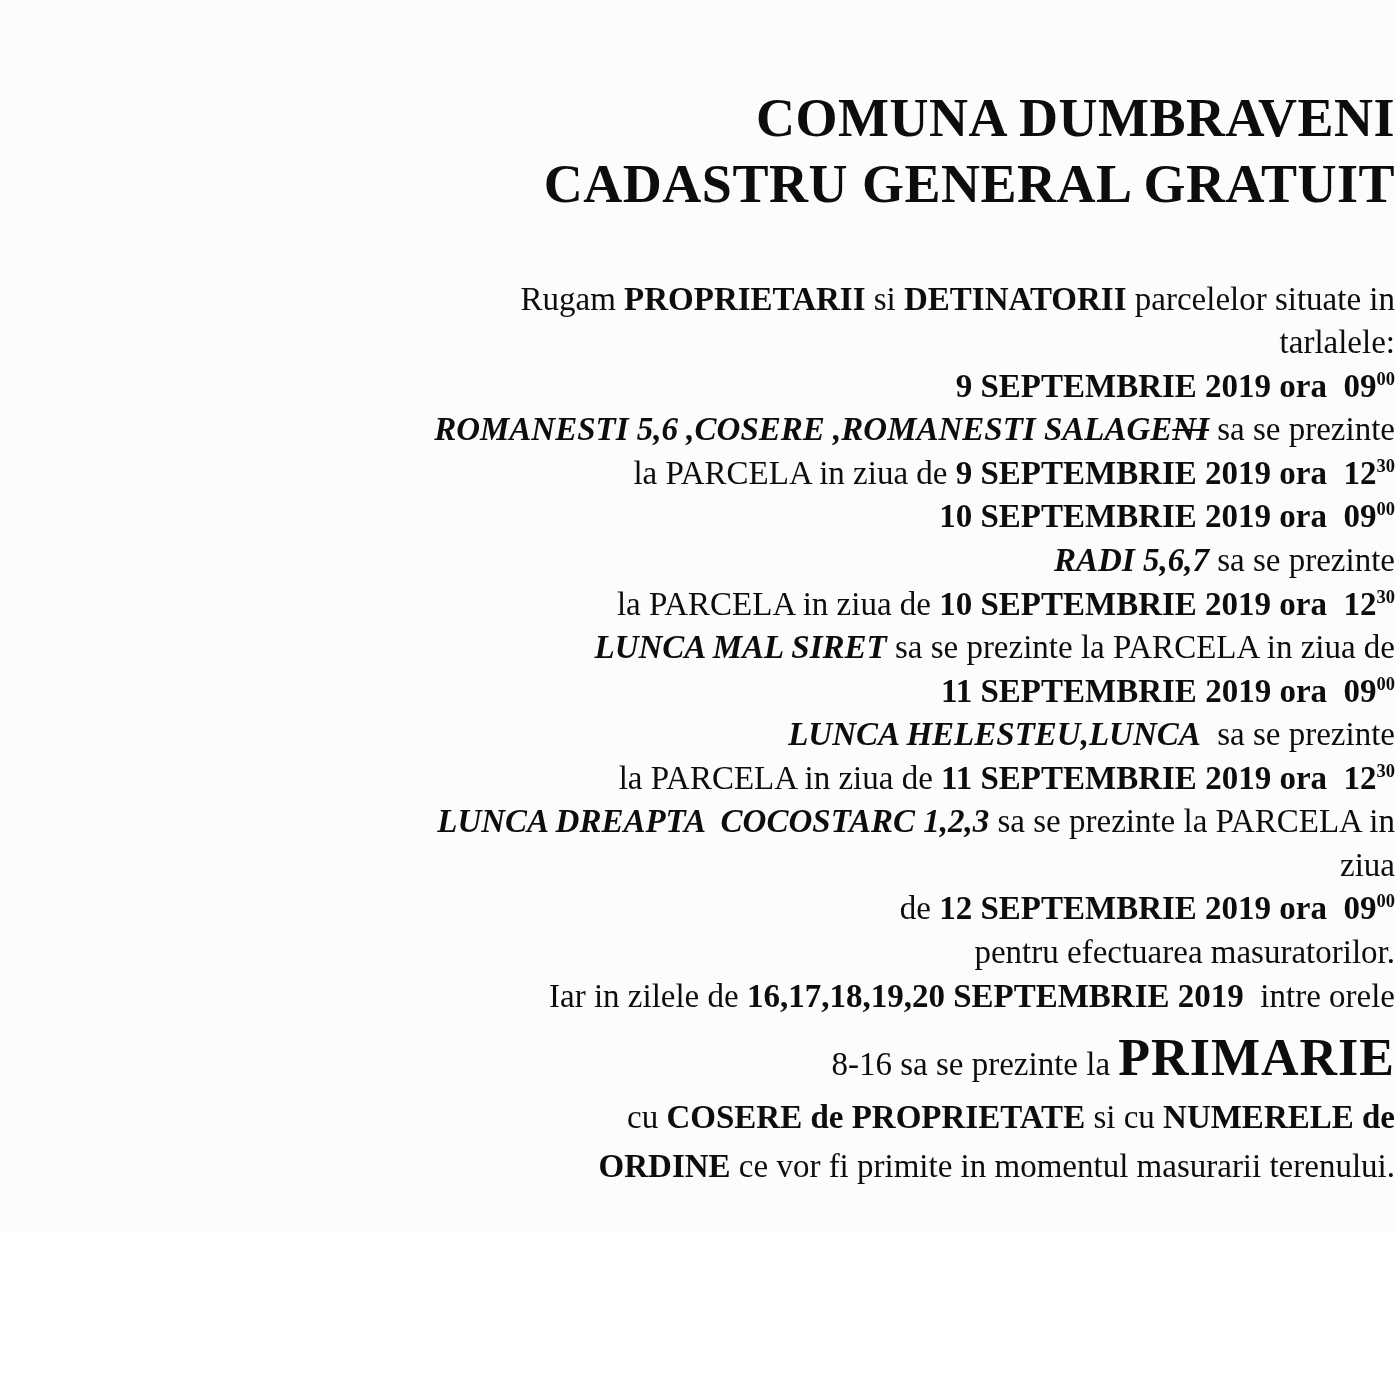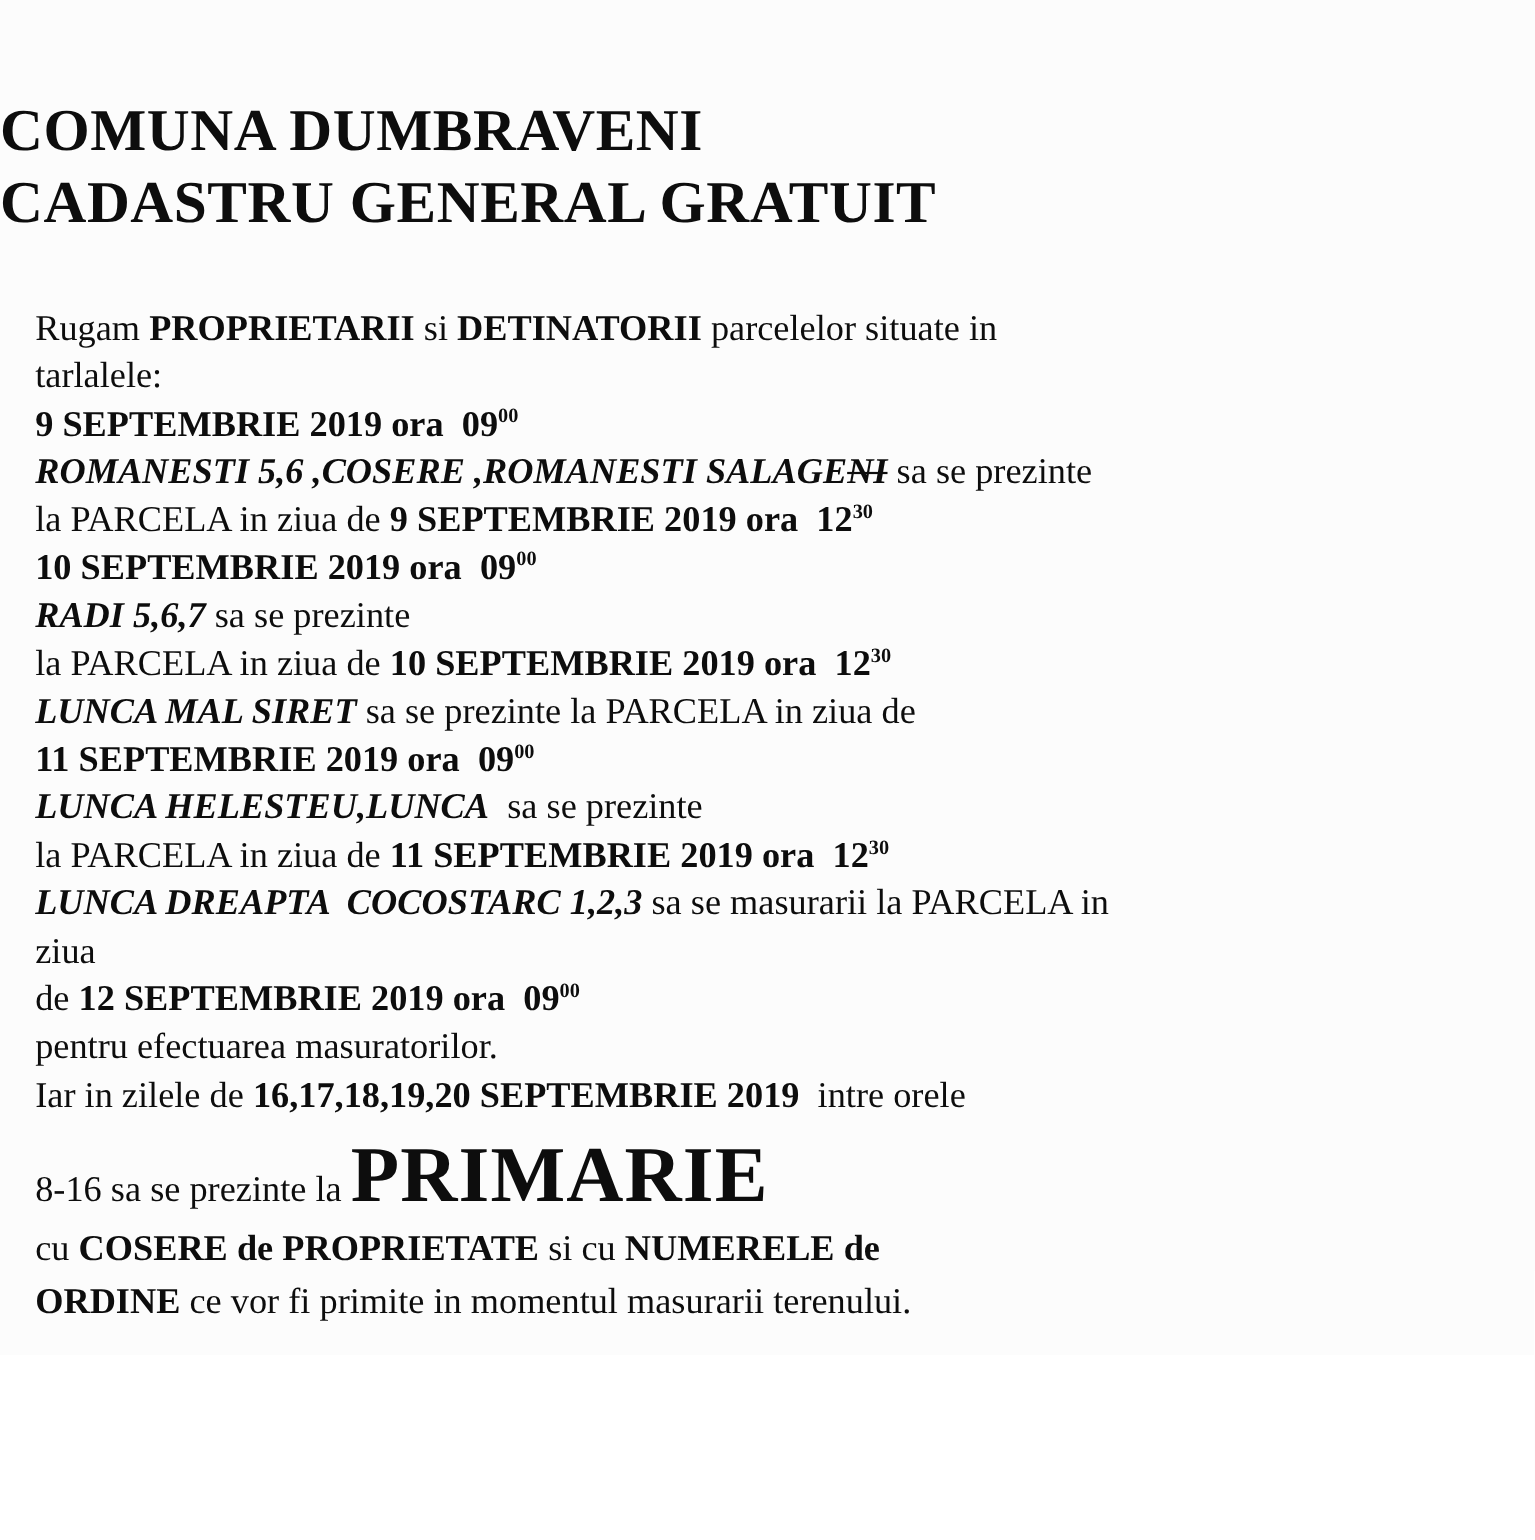--- a/index.html
+++ b/index.html
@@ -7,21 +7,21 @@
     padding: 0;
     background: #ffffff;
   }
   .page {
     position: relative;
     width: 1395px;
     height: 1232px;
     background: #fcfcfc;
     color: #0d0d0d;
     font-family: "Liberation Serif", "DejaVu Serif", serif;
-    text-align: left;
+    text-align: right;
     overflow: hidden;
   }
   .title-block {
     padding-top: 86px;
   }
   .title-line {
     font-size: 54px;
     font-weight: bold;
     line-height: 1.22;
     letter-spacing: 0.5px;
@@ -48,21 +48,21 @@
   .seg-bi { font-weight: bold; font-style: italic; }
   .seg-strike { text-decoration: line-through; text-decoration-thickness: 2px; }
   .seg-sup {
     font-weight: bold;
     vertical-align: super;
     font-size: 0.56em;
     line-height: 0;
   }
   .seg-huge {
     font-weight: bold;
-    font-size: 72px;
+    font-size: 52px;
     line-height: 1;
     letter-spacing: 1px;
   }
 </style>
 </head>
 <body>
 
 <div class="page" style="background: rgb(252, 252, 252); color: rgb(13, 13, 13);">
   <div class="title-block">
     <div class="title-line">COMUNA DUMBRAVENI</div>
@@ -74,21 +74,21 @@
       <div class="line"><span class="seg-b">9 SEPTEMBRIE 2019 ora  09</span><sup class="seg-sup">00</sup></div>
       <div class="line"><span class="seg-bi">ROMANESTI 5,6 ,COSERE ,ROMANESTI SALAGE</span><span class="seg-bi seg-strike">NI</span><span class="seg-n"> sa se prezinte</span></div>
       <div class="line"><span class="seg-n">la PARCELA in ziua de </span><span class="seg-b">9 SEPTEMBRIE 2019 ora  12</span><sup class="seg-sup">30</sup></div>
       <div class="line"><span class="seg-b">10 SEPTEMBRIE 2019 ora  09</span><sup class="seg-sup">00</sup></div>
       <div class="line"><span class="seg-bi">RADI 5,6,7</span><span class="seg-n"> sa se prezinte</span></div>
       <div class="line"><span class="seg-n">la PARCELA in ziua de </span><span class="seg-b">10 SEPTEMBRIE 2019 ora  12</span><sup class="seg-sup">30</sup></div>
       <div class="line"><span class="seg-bi">LUNCA MAL SIRET</span><span class="seg-n"> sa se prezinte la PARCELA in ziua de</span></div>
       <div class="line"><span class="seg-b">11 SEPTEMBRIE 2019 ora  09</span><sup class="seg-sup">00</sup></div>
       <div class="line"><span class="seg-bi">LUNCA HELESTEU,LUNCA</span><span class="seg-n">  sa se prezinte</span></div>
       <div class="line"><span class="seg-n">la PARCELA in ziua de </span><span class="seg-b">11 SEPTEMBRIE 2019 ora  12</span><sup class="seg-sup">30</sup></div>
-      <div class="line"><span class="seg-bi">LUNCA DREAPTA  COCOSTARC 1,2,3</span><span class="seg-n"> sa se masurarii la PARCELA in</span></div>
+      <div class="line"><span class="seg-bi">LUNCA DREAPTA  COCOSTARC 1,2,3</span><span class="seg-n"> sa se prezinte la PARCELA in</span></div>
       <div class="line"><span class="seg-n">ziua</span></div>
       <div class="line"><span class="seg-n">de </span><span class="seg-b">12 SEPTEMBRIE 2019 ora  09</span><sup class="seg-sup">00</sup></div>
       <div class="line"><span class="seg-n">pentru efectuarea masuratorilor.</span></div>
       <div class="line"><span class="seg-n">Iar in zilele de </span><span class="seg-b">16,17,18,19,20 SEPTEMBRIE 2019</span><span class="seg-n">  intre orele</span></div>
       <div class="line v-big"><span class="seg-n">8-16 sa se prezinte la </span><span class="seg-huge">PRIMARIE</span></div>
       <div class="line v-last"><span class="seg-n">cu </span><span class="seg-b">COSERE de PROPRIETATE</span><span class="seg-n"> si cu </span><span class="seg-b">NUMERELE de</span></div>
       <div class="line v-last"><span class="seg-b">ORDINE</span><span class="seg-n"> ce vor fi primite in momentul masurarii terenului.</span></div>
     </div>
 </div>
 

